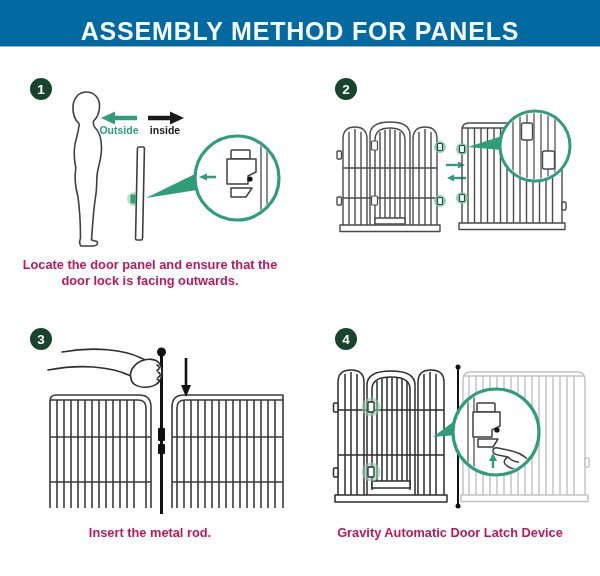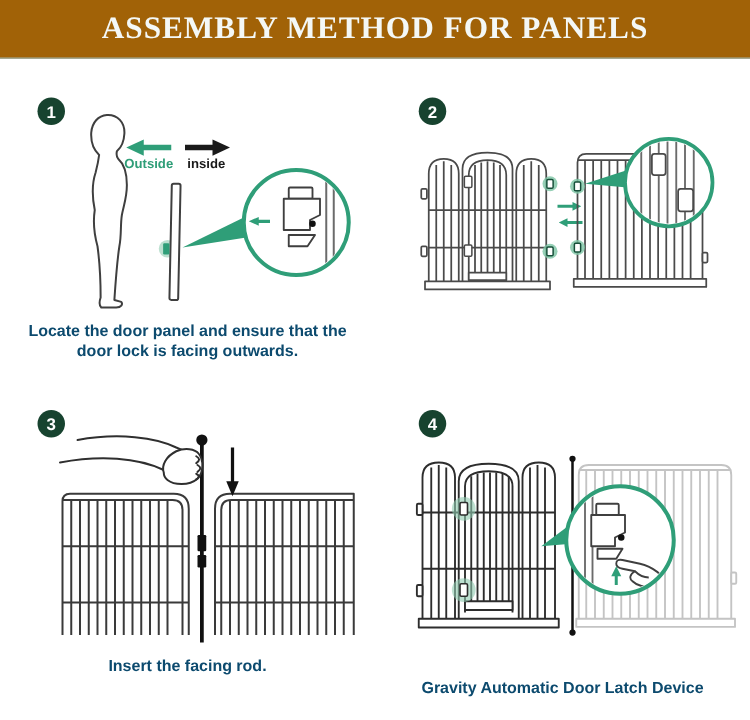--- a/index.html
+++ b/index.html
@@ -2,25 +2,24 @@
 <html><head>
 <meta charset="utf-8">
 <style>
   html,body { margin:0; padding:0; }
   body {
     width:600px; height:576px; background:#ffffff;
     font-family:"Liberation Sans", sans-serif;
     overflow:hidden;
   }
   .banner {
-    height:47px; background:#a16207;
-    display:flex; align-items:center; justify-content:center;
+    height:47px; background:#0369a1;
+    display:flex; align-items:flex-end; justify-content:center;
     border-bottom:1px solid #9fb3ab;
     box-sizing:border-box;
-    font-family:Liberation Serif, serif;
   }
   .banner h1 {
     margin:0; color:#f4f8f6; font-size:25px; font-weight:800;
     letter-spacing:.8px;
   }
   .grid { display:grid; grid-template-columns:300px 300px; }
   .step { position:relative; width:300px; }
   .step.row1 { height:263px; }
   .step.row2 { height:266px; }
   .step svg { position:absolute; left:0; top:0; }
@@ -28,27 +27,27 @@
     position:absolute; width:22px; height:22px; border-radius:50%;
     background:#17432f; color:#ffffff; font-size:13.5px; font-weight:700;
     display:flex; align-items:center; justify-content:center; z-index:3;
   }
   .s1 .badge { left:30px; top:31px; }
   .s2 .badge { left:35px; top:31px; }
   .s3 .badge { left:30px; top:18px; }
   .s4 .badge { left:35px; top:18px; }
   .caption {
     position:absolute; left:6px; right:6px; margin:0; z-index:3;
-    text-align:center; color:#0c4a6e; font-size:12.8px; font-weight:700;
+    text-align:center; color:#be185d; font-size:12.8px; font-weight:700;
     line-height:1.28; white-space:pre-line;
   }
   .s1 .caption { top:210px; }
   .s2 .caption { top:206px; }
   .s3 .caption { top:215px; }
-  .s4 .caption { top:232px; }
+  .s4 .caption { top:215px; }
 </style>
 </head>
 <body>
 
 <div class="page">
 
   <header class="banner">
     <h1>ASSEMBLY METHOD FOR PANELS</h1>
   </header>
 
@@ -258,21 +257,21 @@
           <path d="M158 62 q4.5 2.5 0 5.5"></path>
           <path d="M157 69 q4 2 0 4.5"></path>
         </g>
         <circle cx="161.5" cy="42" r="4.5" fill="#111111"></circle>
 
         <g>
           <line x1="186" y1="48" x2="186" y2="76" stroke="#111111" stroke-width="2.6"></line>
           <polygon points="181,75 191,75 186,87" fill="#111111"></polygon>
         </g>
       </svg>
-      <p class="caption">Insert the facing rod.</p>
+      <p class="caption">Insert the metal rod.</p>
     </section>
 
     <section class="step row2 s4">
       <div class="badge">4</div>
       <svg width="300" height="266" viewBox="0 0 300 266">
         <defs>
             <clipPath id="clip4">
               <circle cx="196" cy="122" r="41"></circle>
             </clipPath>
           </defs>

